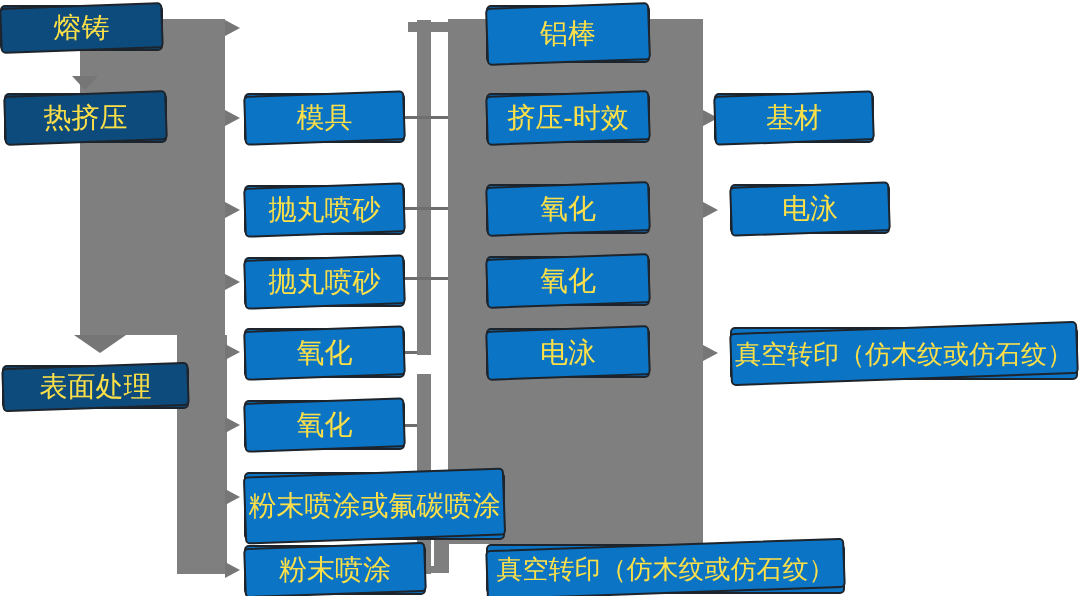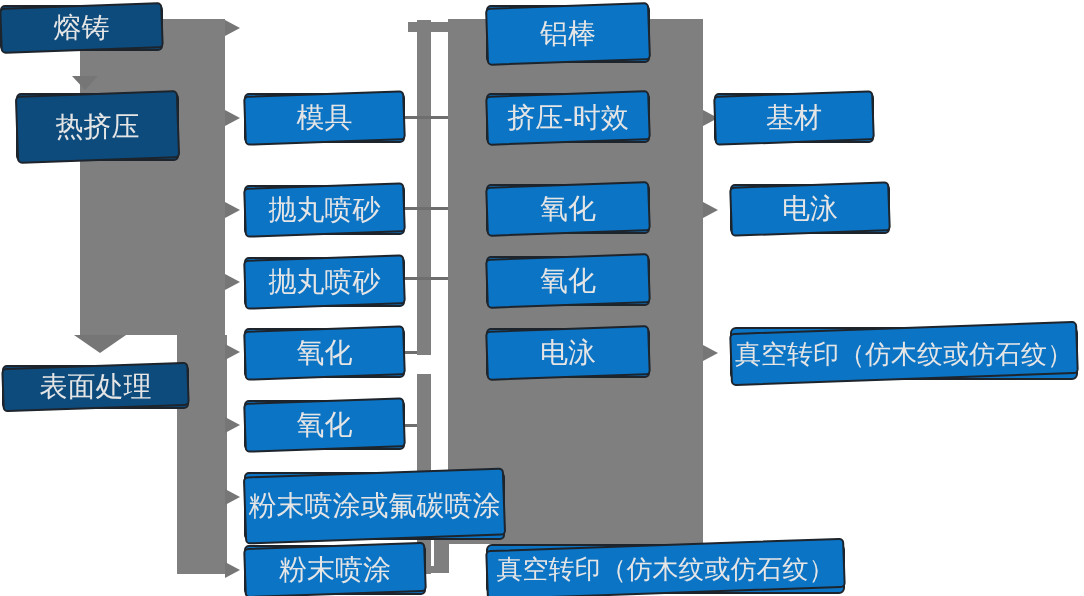--- a/index.html
+++ b/index.html
@@ -15,32 +15,32 @@
       border-left:15px solid #767676;}
   .ad{position:absolute;width:0;height:0;}
   .ad1{border-left:13px solid transparent;border-right:13px solid transparent;
        border-top:14px solid #767676;}
   .ad2{border-left:26px solid transparent;border-right:26px solid transparent;
        border-top:18px solid #767676;}
   
   .node{
     position:absolute;z-index:1;box-sizing:border-box;
     background:#0b74c5;border:2px solid #1d242c;border-radius:5px;
-    color:#e5e5e5;font-size:28px;line-height:1;
+    color:#fde047;font-size:28px;line-height:1;
     display:flex;align-items:center;justify-content:center;
     white-space:nowrap;
     text-align:right;
   }
   .node::before{
     content:"";position:absolute;top:-2px;left:-2px;right:-2px;bottom:-2px;
     background:inherit;border:2px solid #1d242c;border-radius:5px;
     transform:rotate(-2deg);z-index:-1;
   }
   .navy{background:#0d4b7d;}
-  .sm{font-size:26px;border-radius:6px;}
+  .sm{font-size:26px;}
 </style>
 </head>
 <body>
 
 <div class="stage">
 
   <div class="band" style="left:80px;top:19px;width:145px;height:316px"></div>
   <div class="band" style="left:177px;top:335px;width:50px;height:239px"></div>
   <div class="band" style="left:448px;top:19px;width:255px;height:525px"></div>
   <div class="band" style="left:417px;top:20px;width:14px;height:335px"></div>
@@ -67,21 +67,21 @@
   <div class="ar" style="left:225px;top:562px"></div>
 
   <div class="ar" style="left:703px;top:110px"></div>
   <div class="ar" style="left:703px;top:202px"></div>
   <div class="ar" style="left:703px;top:345px"></div>
 
   <div class="ad ad1" style="left:72px;top:76px"></div>
   <div class="ad ad2" style="left:74px;top:335px"></div>
 
   <div class="node navy" style="left:0px;top:5px;width:163px;height:46px">熔铸</div>
-  <div class="node navy" style="left:16px;top:93px;width:163px;height:68px">热挤压</div>
+  <div class="node navy" style="left:4px;top:93px;width:163px;height:50px">热挤压</div>
   <div class="node navy" style="left:2px;top:365px;width:187px;height:44px">表面处理</div>
 
   <div class="node" style="left:244px;top:93px;width:161px;height:50px">模具</div>
   <div class="node" style="left:244px;top:185px;width:161px;height:50px">抛丸喷砂</div>
   <div class="node" style="left:244px;top:257px;width:161px;height:50px">抛丸喷砂</div>
   <div class="node" style="left:244px;top:328px;width:161px;height:50px">氧化</div>
   <div class="node" style="left:244px;top:400px;width:161px;height:50px">氧化</div>
   <div class="node" style="left:244px;top:472px;width:261px;height:68px">粉末喷涂或氟碳喷涂</div>
   <div class="node" style="left:244px;top:545px;width:182px;height:50px">粉末喷涂</div>
 

